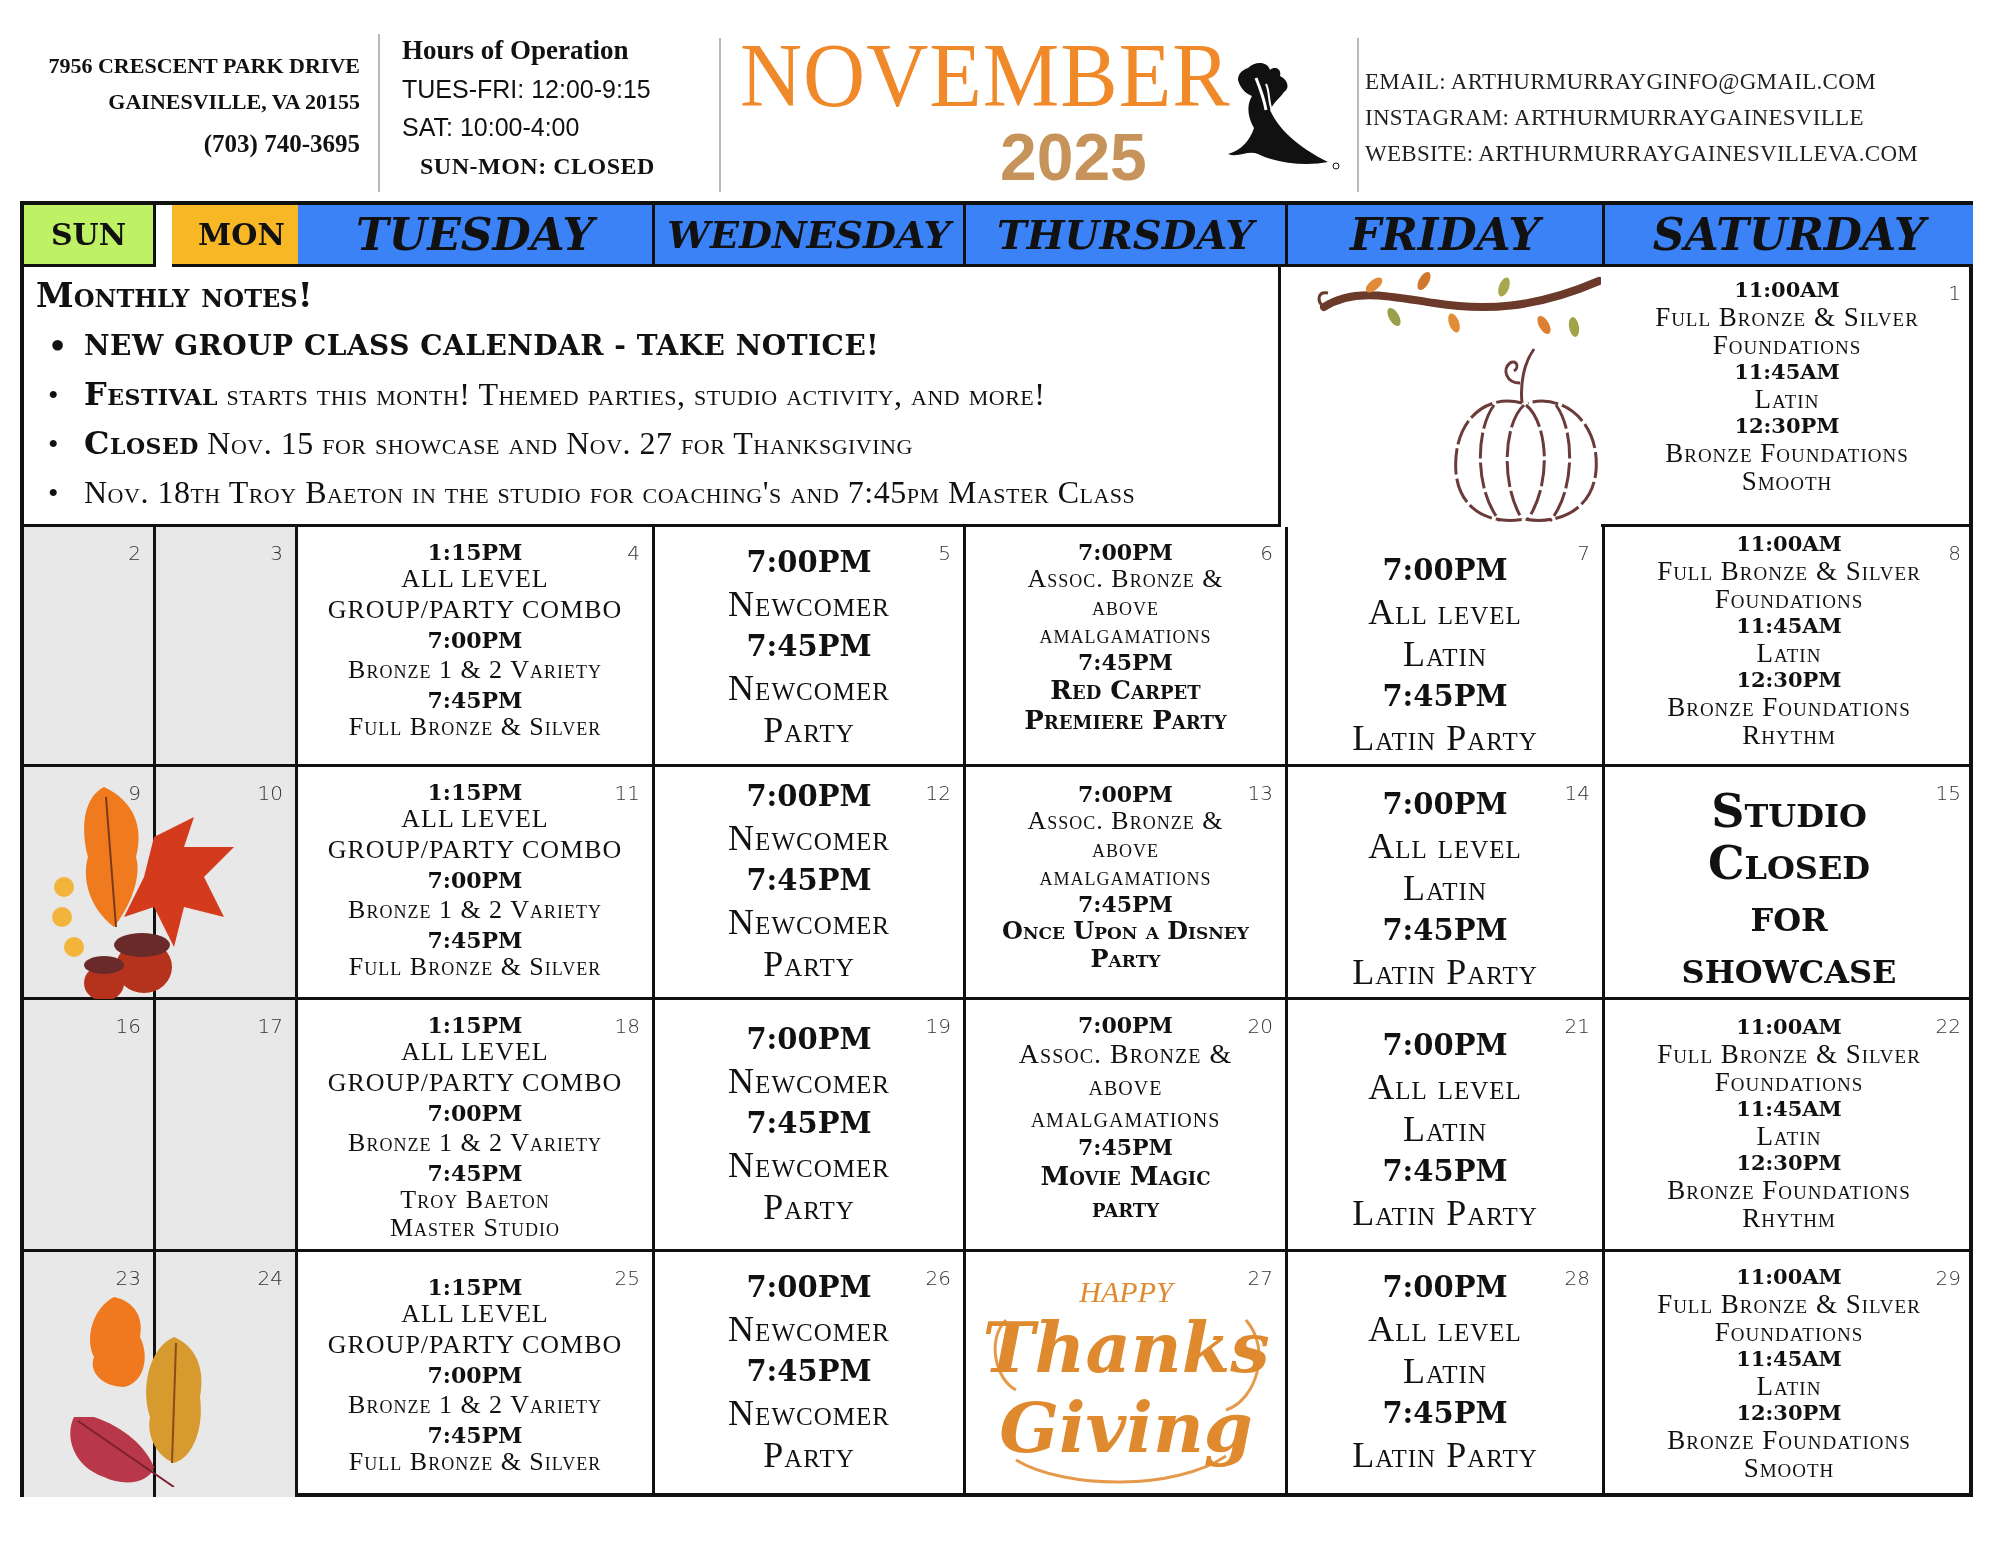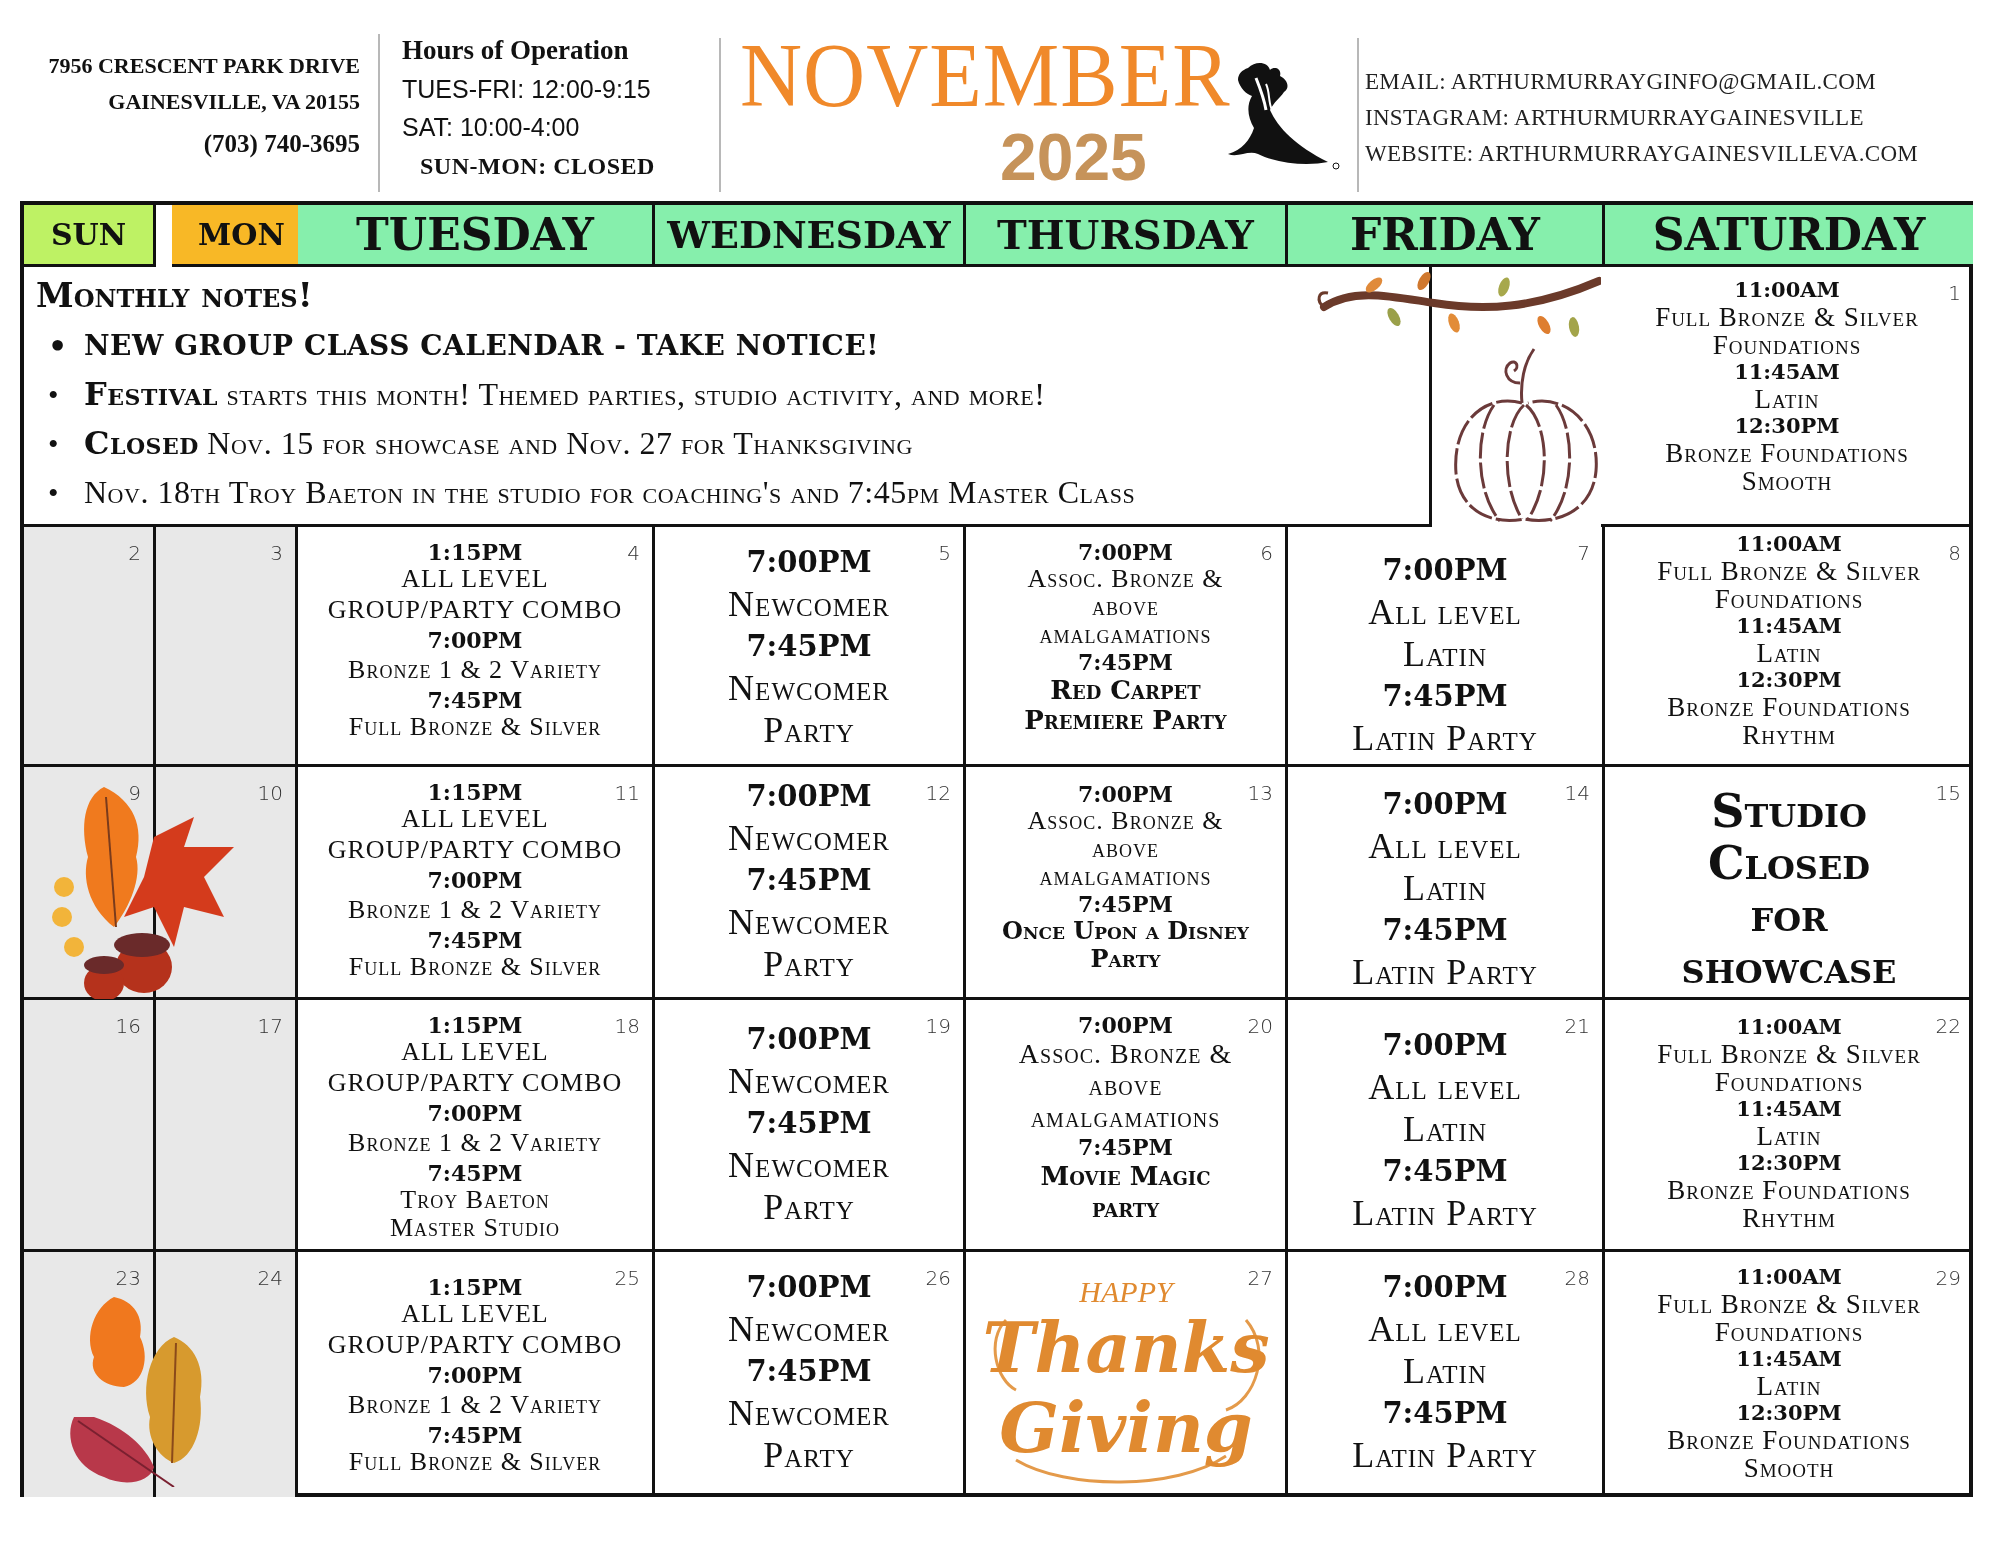--- a/index.html
+++ b/index.html
@@ -22,35 +22,35 @@
   .dancer { position: absolute; left: 1208px; top: 58px; width: 135px; height: 115px; }
 
   .contact { position: absolute; left: 1365px; top: 64px; font-size: 23px; line-height: 36px; letter-spacing: 0.3px; color: #222; }
 
   
   .cal { position: absolute; left: 20px; top: 201px; width: 1953px; height: 1296px; border: 4px solid #111; }
   .cell { position: absolute; border-right: 3px solid #111; border-bottom: 3px solid #111; overflow: hidden; }
   .dow { position: absolute; top: 0; height: 62px; border-right: 3px solid #111; border-bottom: 3px solid #111; display: flex; align-items: center; justify-content: center; font-family: "DejaVu Serif", serif; font-weight: bold; color: #111; }
   .dow.sun { background: #bef264; font-size: 30px; }
   .dow.mon { background: #f8b826; font-size: 30px; }
-  .dow.full { background: #86efac; font-size: 44px; }
+  .dow.full { background: #3b82f6; font-size: 44px; font-style: italic; }
 
   .gray { background: #e8e8e8; }
   .daynum { position: absolute; top: 14px; right: 12px; font-family: "DejaVu Sans", sans-serif; font-size: 20px; color: #333; font-weight: 300; }
 
   .ev { position: absolute; left: 0; right: 0; top: 10px; text-align: center; }
   .ev .tm { font-family: "DejaVu Serif", serif; font-weight: bold; font-size: 22px; line-height: 26px; }
   .ev .ds { font-variant: small-caps; font-size: 26px; line-height: 28px; letter-spacing: 1px; }
   .ev .dsb { font-variant: small-caps; font-weight: bold; font-size: 26px; line-height: 30px; font-family: "DejaVu Serif", serif; }
   .ev.big .tm { font-size: 29px; line-height: 42px; }
   .ev.big .ds { font-size: 36px; line-height: 42px; }
   .ev.sat .tm { font-size: 21px; line-height: 26px; }
   .ev.sat .ds { font-size: 27px; line-height: 28px; }
 
-  .notes { position: absolute; left: 0; top: 62px; width: 1408px; height: 260px; border-right: 3px solid #111; border-bottom: 3px solid #111; }
+  .notes { position: absolute; left: 0; top: 62px; width: 1257px; height: 260px; border-right: 3px solid #111; border-bottom: 3px solid #111; }
   .notes h2 { position: absolute; left: 12px; top: 8px; font-variant: small-caps; font-weight: bold; font-size: 34px; font-family: "DejaVu Serif", serif; }
   .notes ul { position: absolute; left: 60px; top: 54px; list-style: none; }
   .notes li { position: relative; font-variant: small-caps; font-size: 32px; line-height: 49px; letter-spacing: 0.5px; }
   .notes li::before { content: "\2022"; position: absolute; left: -36px; font-size: 30px; }
   .notes li b { font-family: "DejaVu Serif", serif; }
   .notes li.first { font-weight: bold; font-family: "DejaVu Serif", serif; font-size: 28px; }
 
   .closed { position: absolute; left: 0; right: 0; top: 18px; text-align: center; font-family: "DejaVu Serif", serif; font-weight: bold; font-variant: small-caps; font-size: 46px; line-height: 52px; }
 
   .thanks { position: absolute; left: 10px; top: 8px; width: 300px; height: 236px; }

